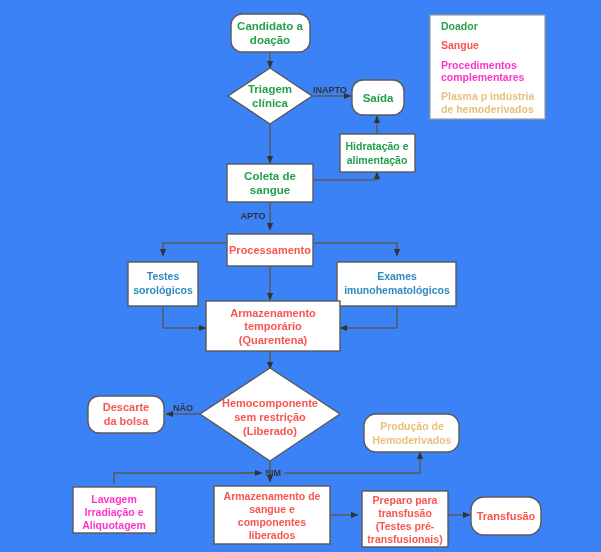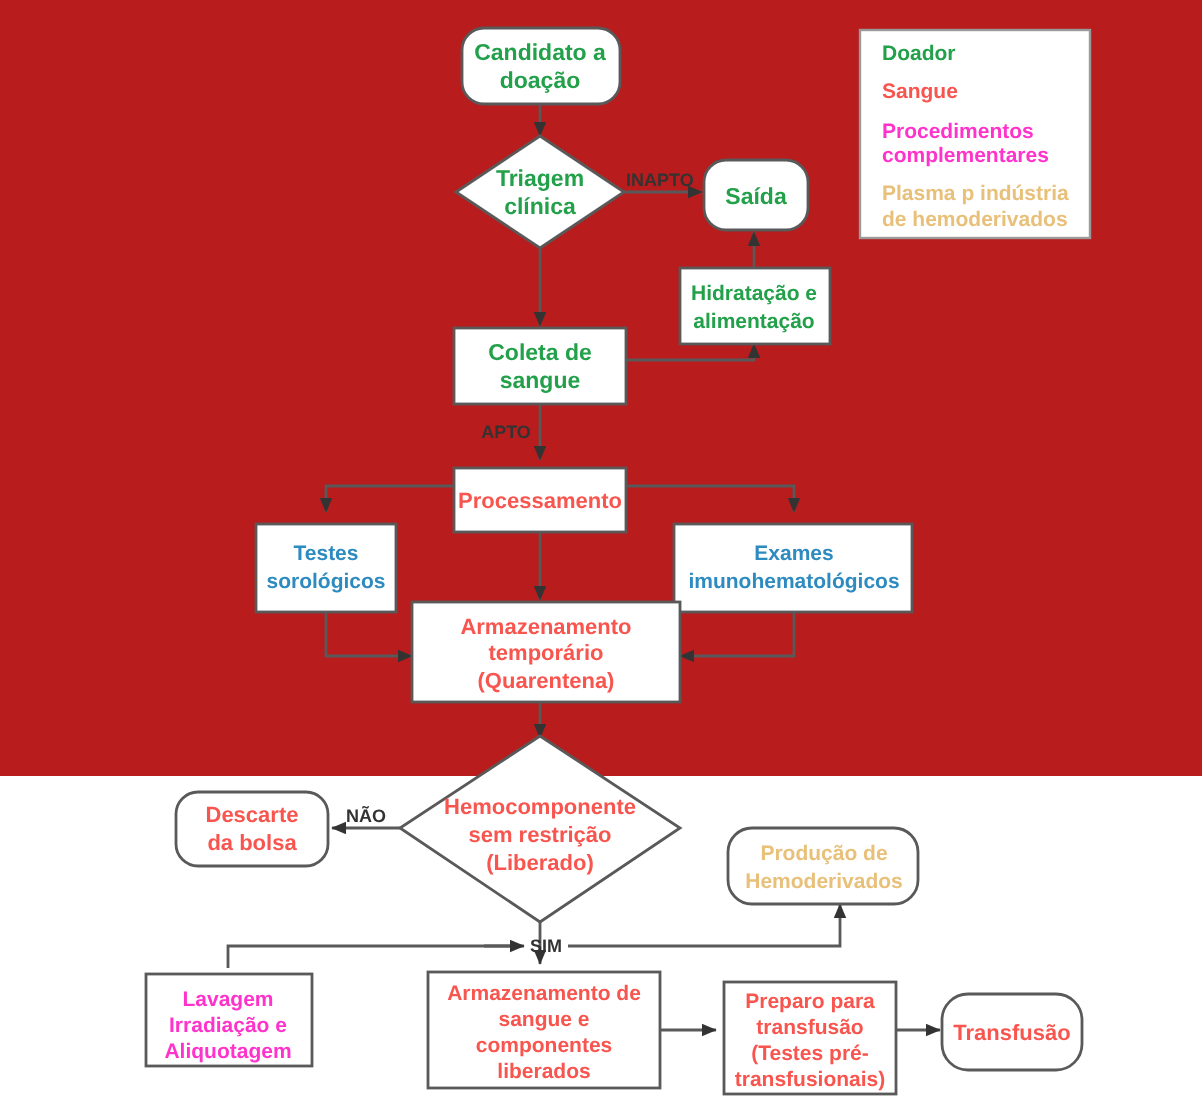--- a/index.html
+++ b/index.html
@@ -1,18 +1,18 @@
 <!DOCTYPE html>
 <html><head>
 <meta charset="utf-8">
 <style>
   html,body{margin:0;padding:0;background:#ffffff;}
   body{width:601px;height:552px;overflow:hidden;
        font-family:"Liberation Sans",sans-serif;}
-  #stage{position:relative;width:601px;height:388px;background:#b91c1c;}
+  #stage{position:relative;width:601px;height:552px;background:#3b82f6;}
   svg{position:absolute;left:0;top:0;width:601px;height:552px;}
   .nodeText{font-family:"Liberation Sans",sans-serif;font-weight:bold;text-anchor:middle;}
   .edgeLabel{font-family:"Liberation Sans",sans-serif;font-weight:bold;font-size:9px;fill:#333333;}
   .boxShape{fill:#ffffff;stroke:#595959;stroke-width:1.4;}
   .legendBox{fill:#ffffff;stroke:#9a9a9a;stroke-width:1.2;}
   .legendText{font-family:"Liberation Sans",sans-serif;font-weight:bold;font-size:10.5px;}
   .conn{stroke:#595959;stroke-width:1.4;fill:none;}
   .arrowHead{fill:#333333;}
 </style>
 </head>

